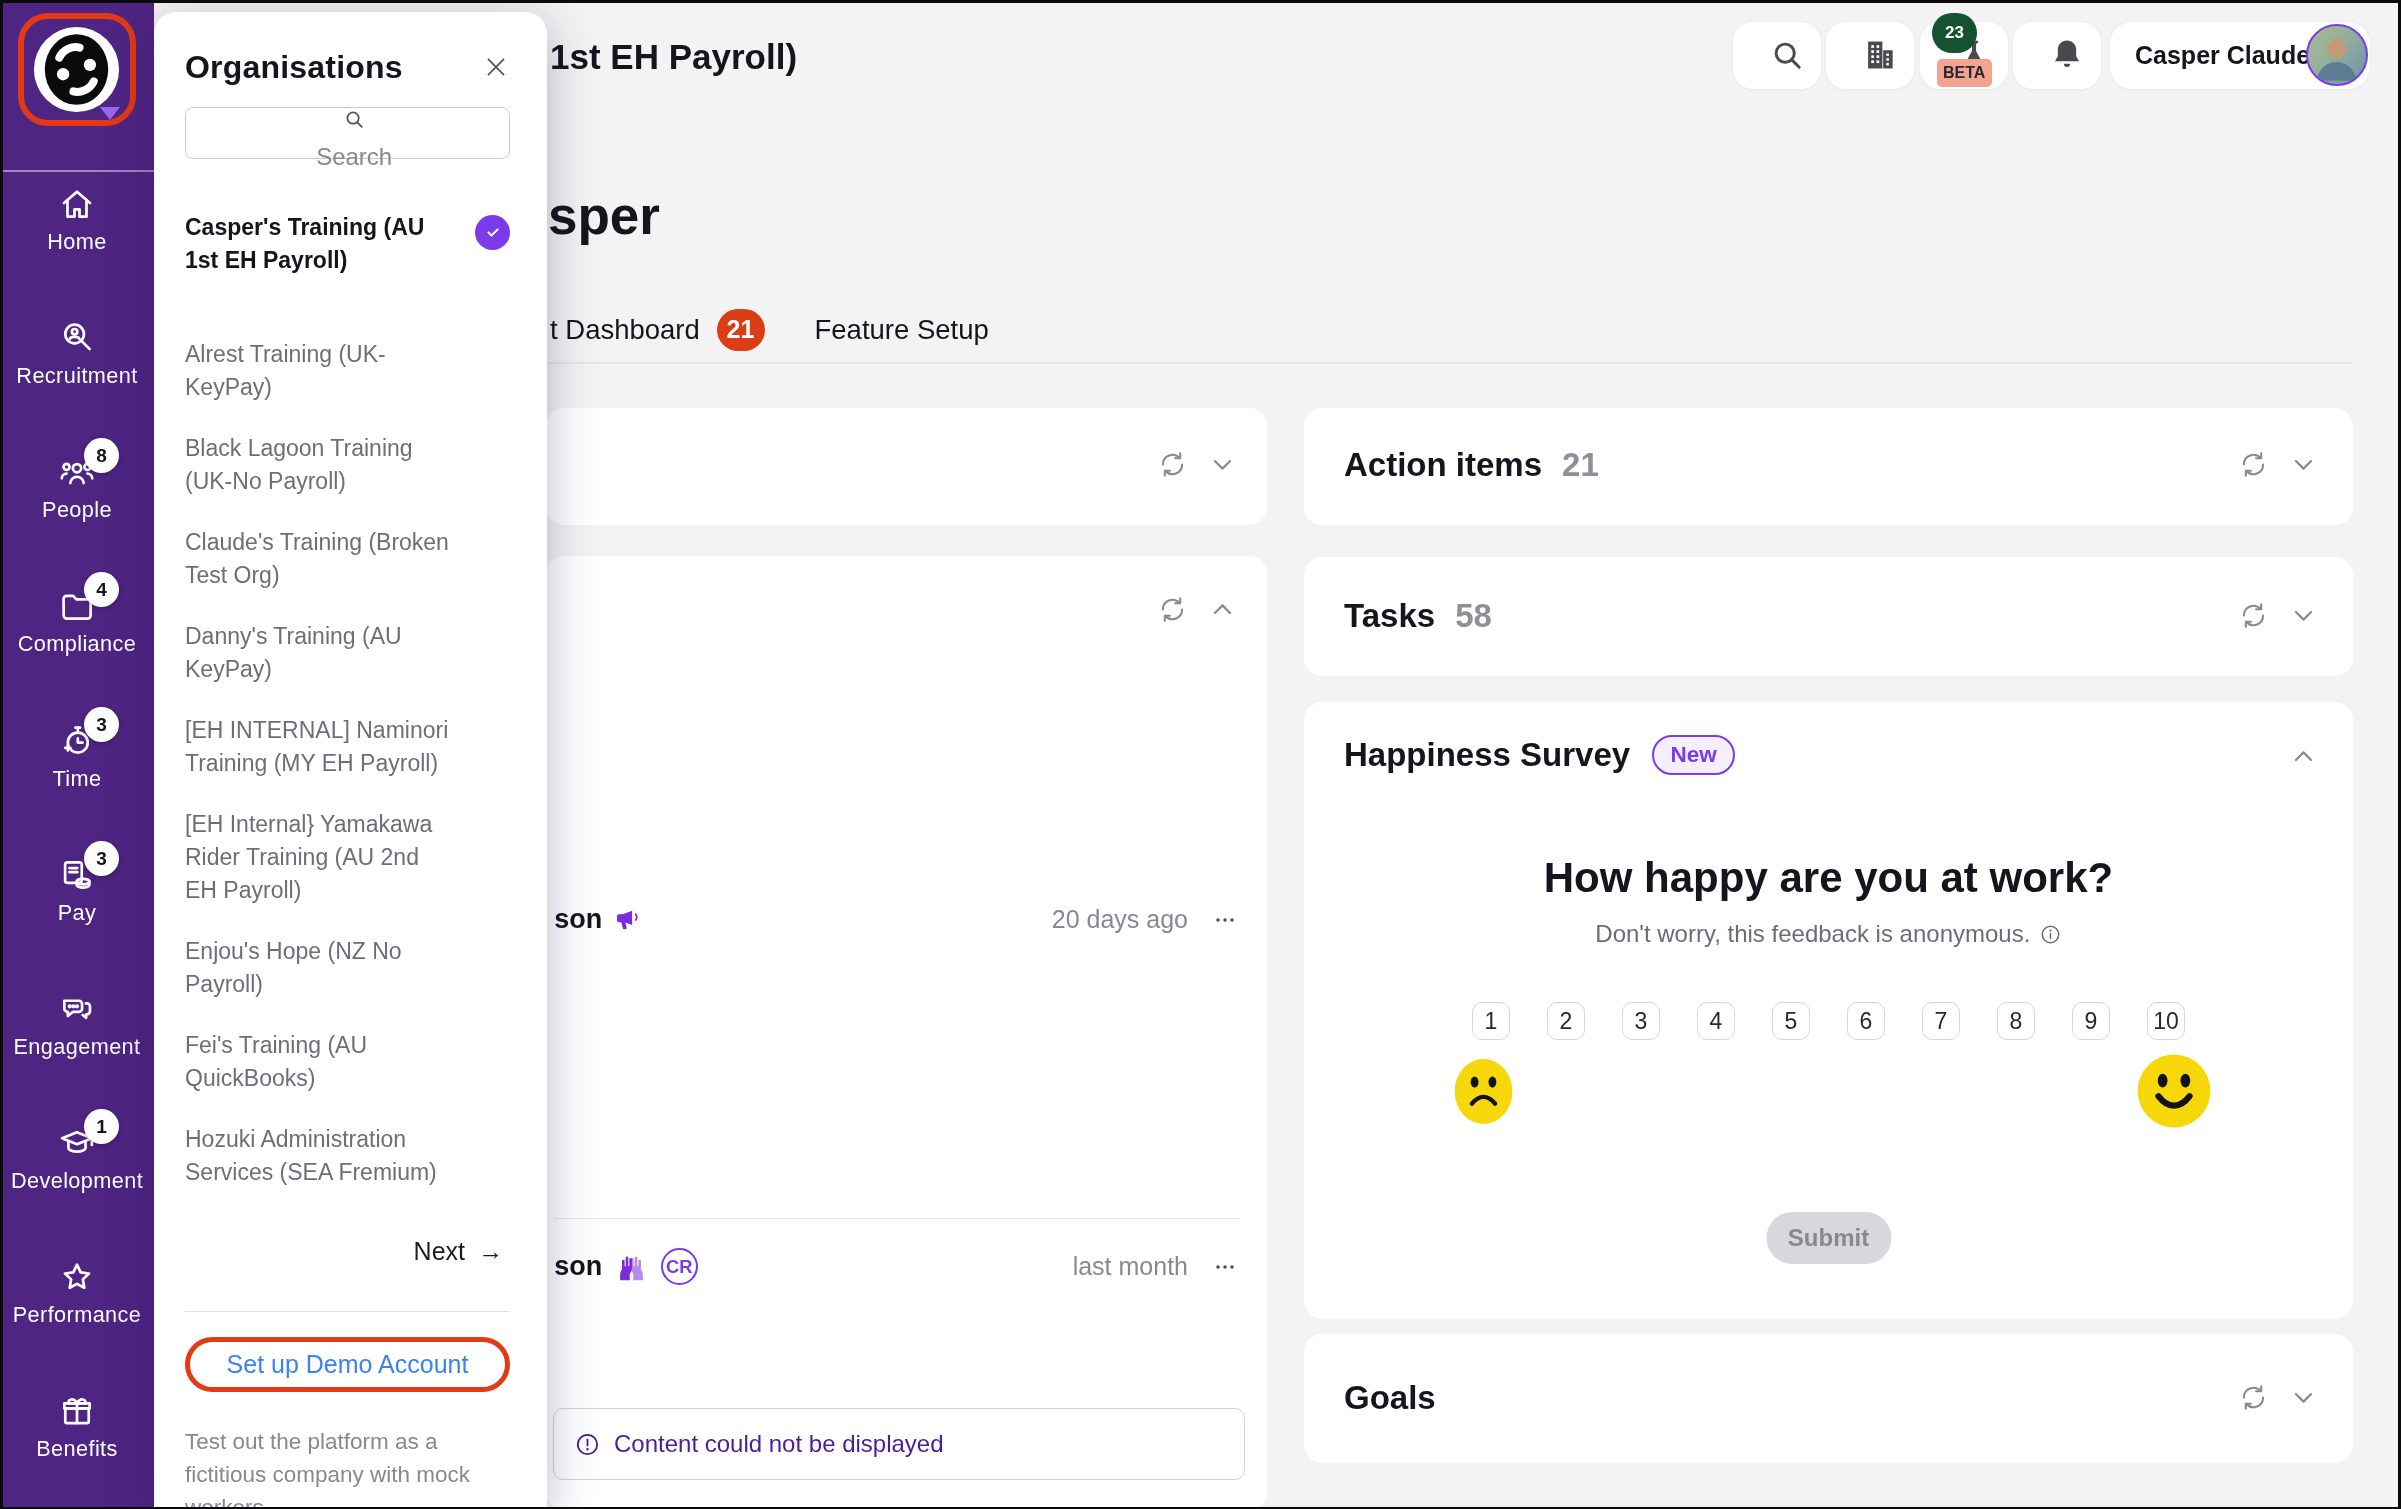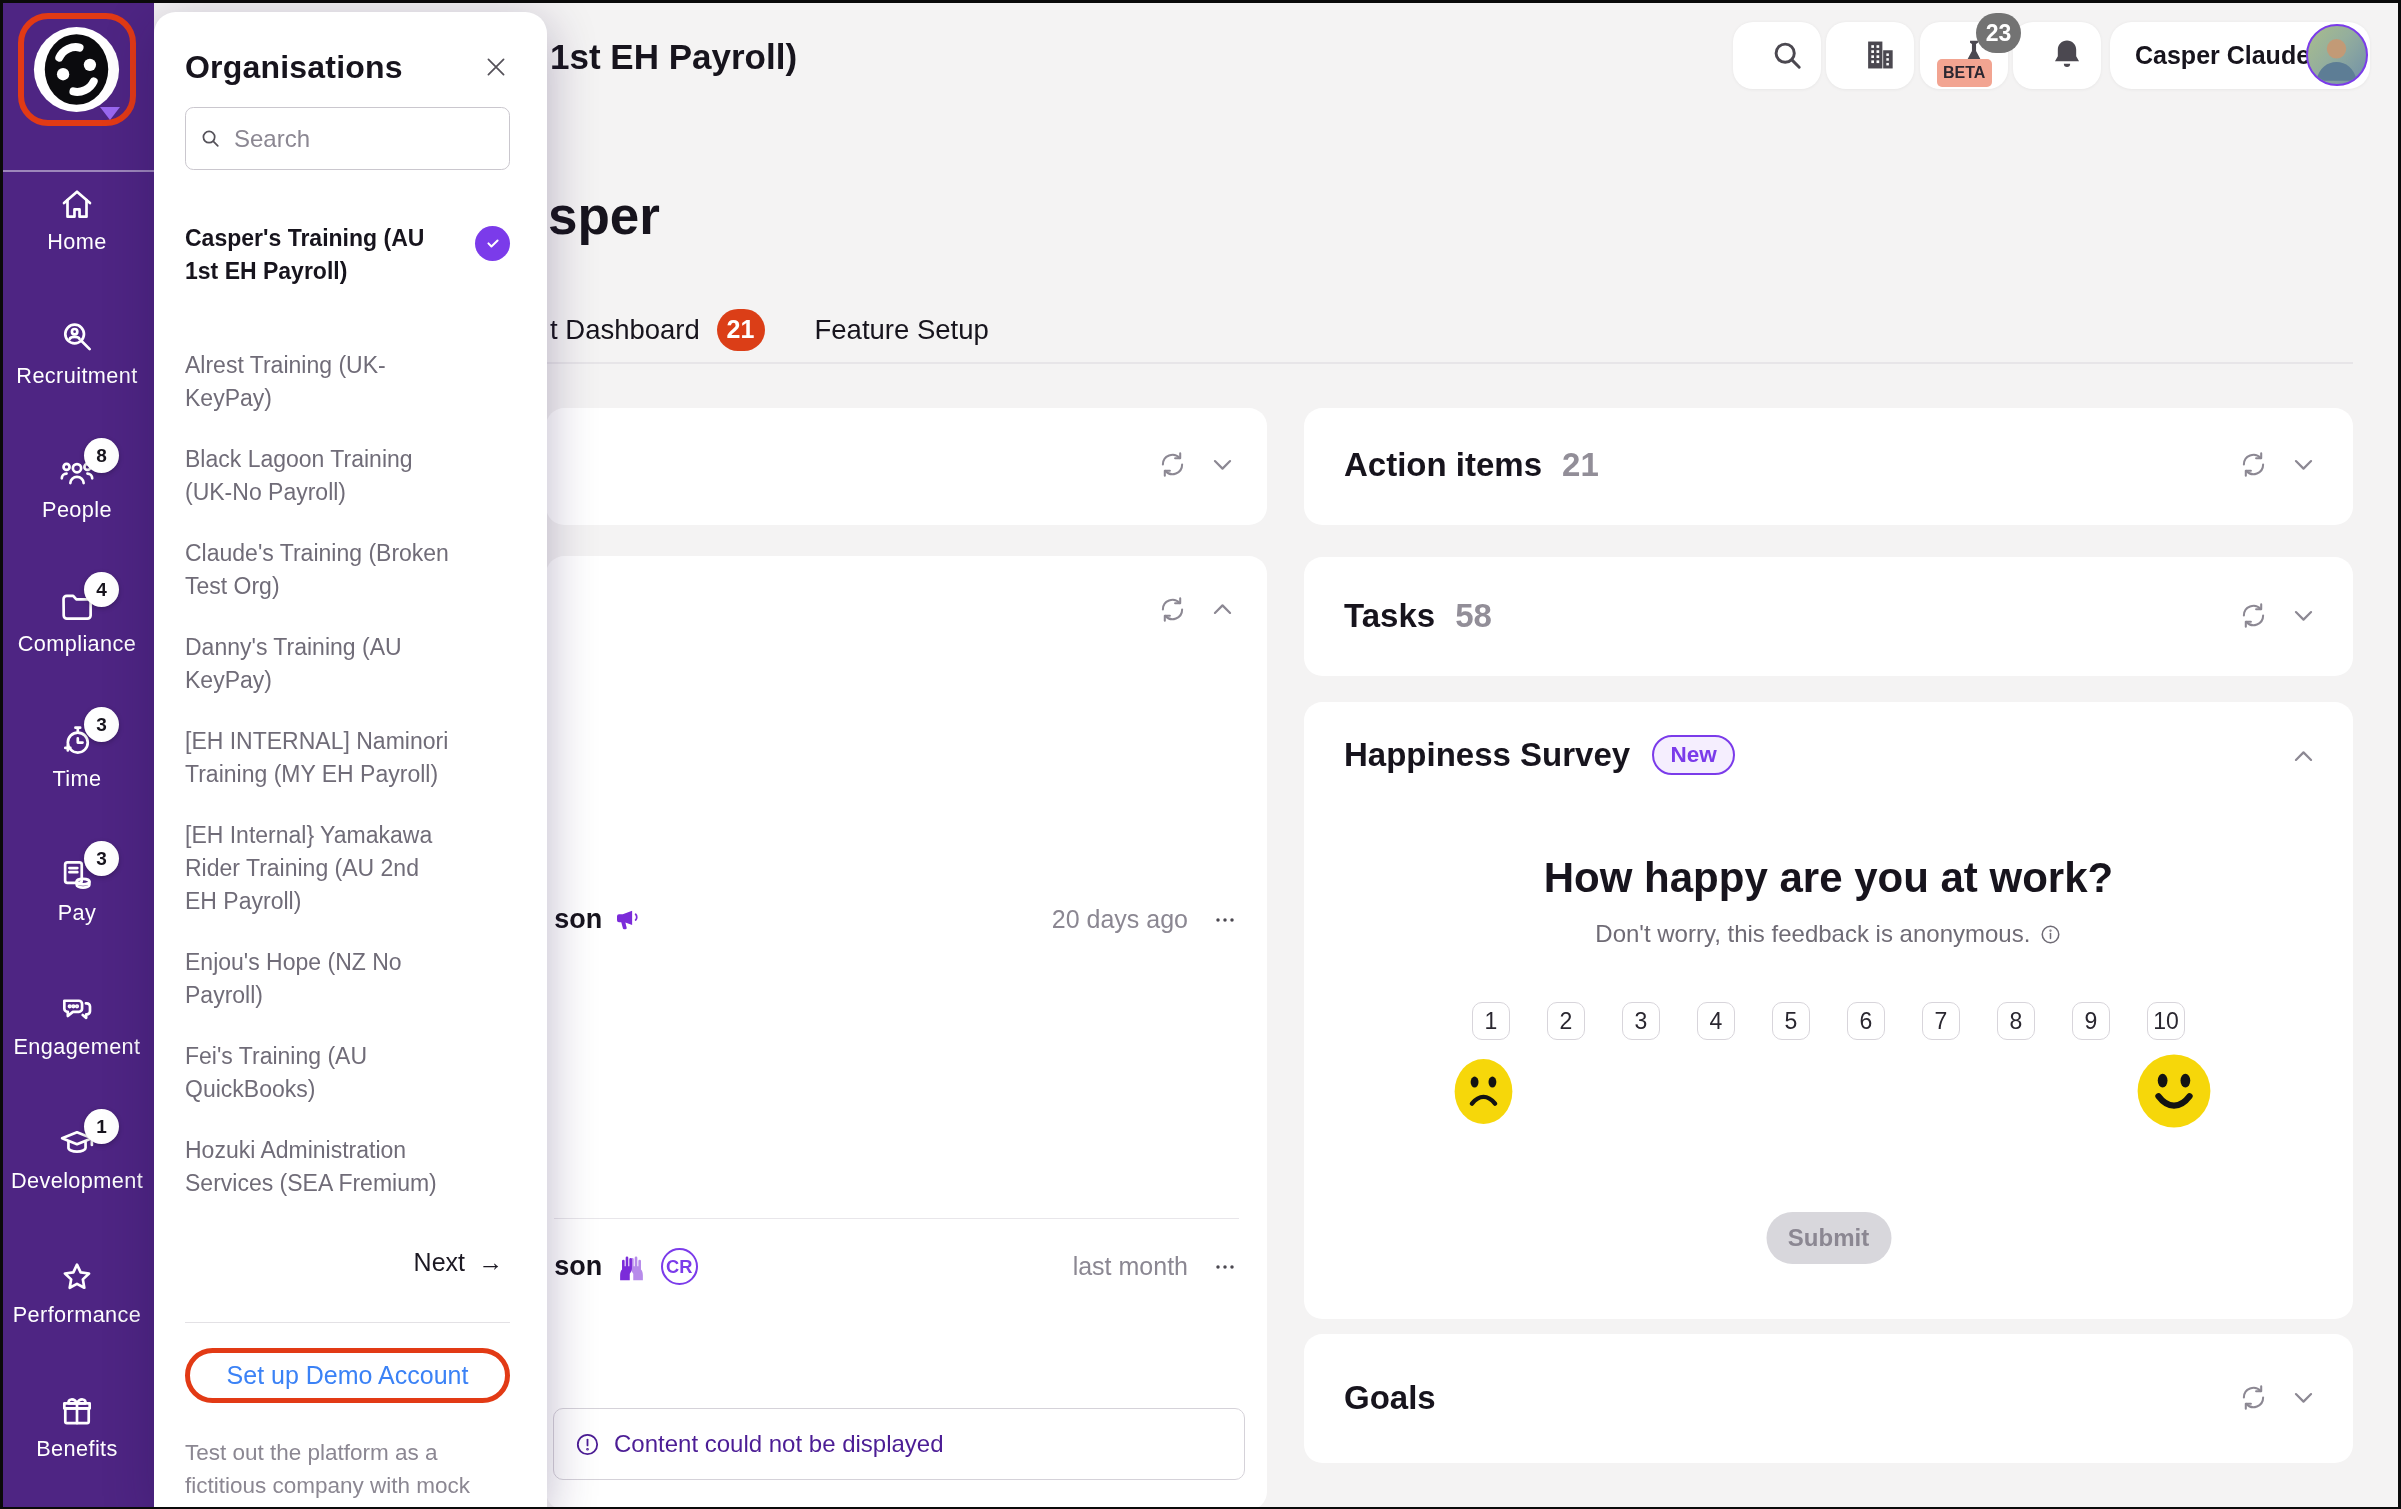--- a/index.html
+++ b/index.html
@@ -21,21 +21,21 @@
   .nav-item{position:absolute;left:0;width:154px;text-align:center;color:#fff;}
   .nav-item .nicon{display:inline-block;width:38px;height:38px;color:#fff;}
   .nav-label{font-size:21.7px;margin-top:3.3px;letter-spacing:0.4px;}
   .nav-badge{position:absolute;left:84px;top:-15px;width:35px;height:35px;border-radius:50%;background:#fff;color:#17141d;font-size:19px;font-weight:bold;display:flex;align-items:center;justify-content:center;box-shadow:0 1.7px 5px rgba(0,0,0,.25);}
 
   
   #org-panel{position:absolute;left:154px;top:11.7px;width:393px;height:1495px;background:#fff;border-radius:21.7px 21.7px 0 0;box-shadow:0 11.7px 50px rgba(35,18,75,.30);z-index:40;box-sizing:border-box;padding:37px 37px 0 31px;overflow:hidden;}
   #org-head{display:flex;align-items:center;justify-content:space-between;}
   #org-title{font-size:32px;font-weight:bold;color:#17141d;letter-spacing:0.2px;}
   #org-close{width:28px;height:28px;color:#55525a;cursor:pointer;}
-  #org-search{margin-top:21.7px;height:63px;border:1.7px solid #cac7ce;border-radius:8.3px;display:flex;align-items:center;gap:11.7px;padding-left:13.3px;box-sizing:border-box;background:#fff;}
+  #org-search{margin-top:21.7px;height:52px;border:1.7px solid #cac7ce;border-radius:8.3px;display:flex;align-items:center;gap:11.7px;padding-left:13.3px;box-sizing:border-box;background:#fff;flex-direction:column;}
   #org-search .ph{font-size:24px;color:#8b8792;}
   #org-list{margin-top:52px;}
   .org-item{position:relative;font-size:23px;line-height:33px;color:#706c78;margin-bottom:28px;white-space:pre-line;}
   .org-item.selected{color:#17141d;font-weight:bold;padding-right:55px;}
   .org-check{position:absolute;right:0;top:3.3px;width:35px;height:35px;border-radius:50%;background:#7B3BEA;display:flex;align-items:center;justify-content:center;}
   #org-next{margin-top:48px;text-align:right;font-size:25px;color:#1c1923;padding-right:6.7px;}
   #org-next .arr{margin-left:13.3px;}
   #org-hr{border:none;border-top:1.7px solid #e3e1e5;margin:45px 0 0 0;}
   #demo-btn{margin-top:25px;height:55px;border:5px solid #E23A15;border-radius:37px;display:flex;align-items:center;justify-content:center;box-sizing:border-box;}
   #demo-btn span{font-size:25px;color:#3b82f6;}
@@ -46,21 +46,21 @@
   #greeting{left:548px;top:185px;font-size:53px;font-weight:bold;color:#17141d;}
   #tabs{left:550px;top:308px;height:43px;display:flex;align-items:center;}
   .tab-label{font-size:27.5px;color:#17141d;}
   #tab-badge{margin-left:16.7px;min-width:48px;height:42px;border-radius:21.7px;background:#DB3E17;color:#fff;font-size:25px;font-weight:bold;display:flex;align-items:center;justify-content:center;padding:0 5px;box-sizing:border-box;}
   #tab2{margin-left:50px;}
   #tabs-divider{left:547px;top:362px;width:1806px;height:1.7px;background:#e7e5e8;}
 
   
   .hbtn{position:absolute;top:21.7px;width:68px;height:67px;background:#fff;border-radius:20px;display:flex;align-items:center;justify-content:center;color:#4b4850;box-shadow:0 0.8px 3.3px rgba(0,0,0,.05);z-index:20;padding-left:20px;}
   #beta-badge{position:absolute;left:16.7px;top:37px;width:55px;height:28px;background:#F2A491;border-radius:5px;color:#2b2731;font-size:16px;font-weight:bold;display:flex;align-items:center;justify-content:center;}
-  #bell-badge{position:absolute;left:1976px;top:13.3px;width:45px;height:40px;border-radius:21.7px;background:#737373;color:#fff;font-size:23px;font-weight:bold;display:flex;align-items:center;justify-content:center;z-index:25;}
+  #bell-badge{position:absolute;left:1932px;top:13.3px;width:45px;height:40px;border-radius:21.7px;background:#14532d;color:#fff;font-size:17px;font-weight:bold;display:flex;align-items:center;justify-content:center;z-index:25;}
   #user-pill{position:absolute;left:2110px;top:21.7px;width:260px;height:67px;background:#fff;border-radius:21.7px;display:flex;align-items:center;z-index:20;box-shadow:0 0.8px 3.3px rgba(0,0,0,.05);}
   #user-name{font-size:25px;font-weight:bold;color:#17141d;margin-left:25px;}
   #avatar{position:absolute;right:2.5px;top:2.5px;width:62px;height:62px;border-radius:50%;border:2.5px solid #7B3BEA;box-sizing:border-box;overflow:hidden;background:linear-gradient(130deg,#a9bd8c 0%,#94ae9d 45%,#6f8fa8 100%);}
 
   
   .card{position:absolute;background:#fff;border-radius:18.3px;}
   .card-icons{position:absolute;display:flex;align-items:center;gap:16.7px;color:#8c8893;}
   .card-head{position:absolute;display:flex;align-items:baseline;gap:20px;}
   .card-title{font-size:33px;font-weight:bold;color:#17141d;}
   .card-count{font-size:33px;font-weight:bold;color:#928e98;}

